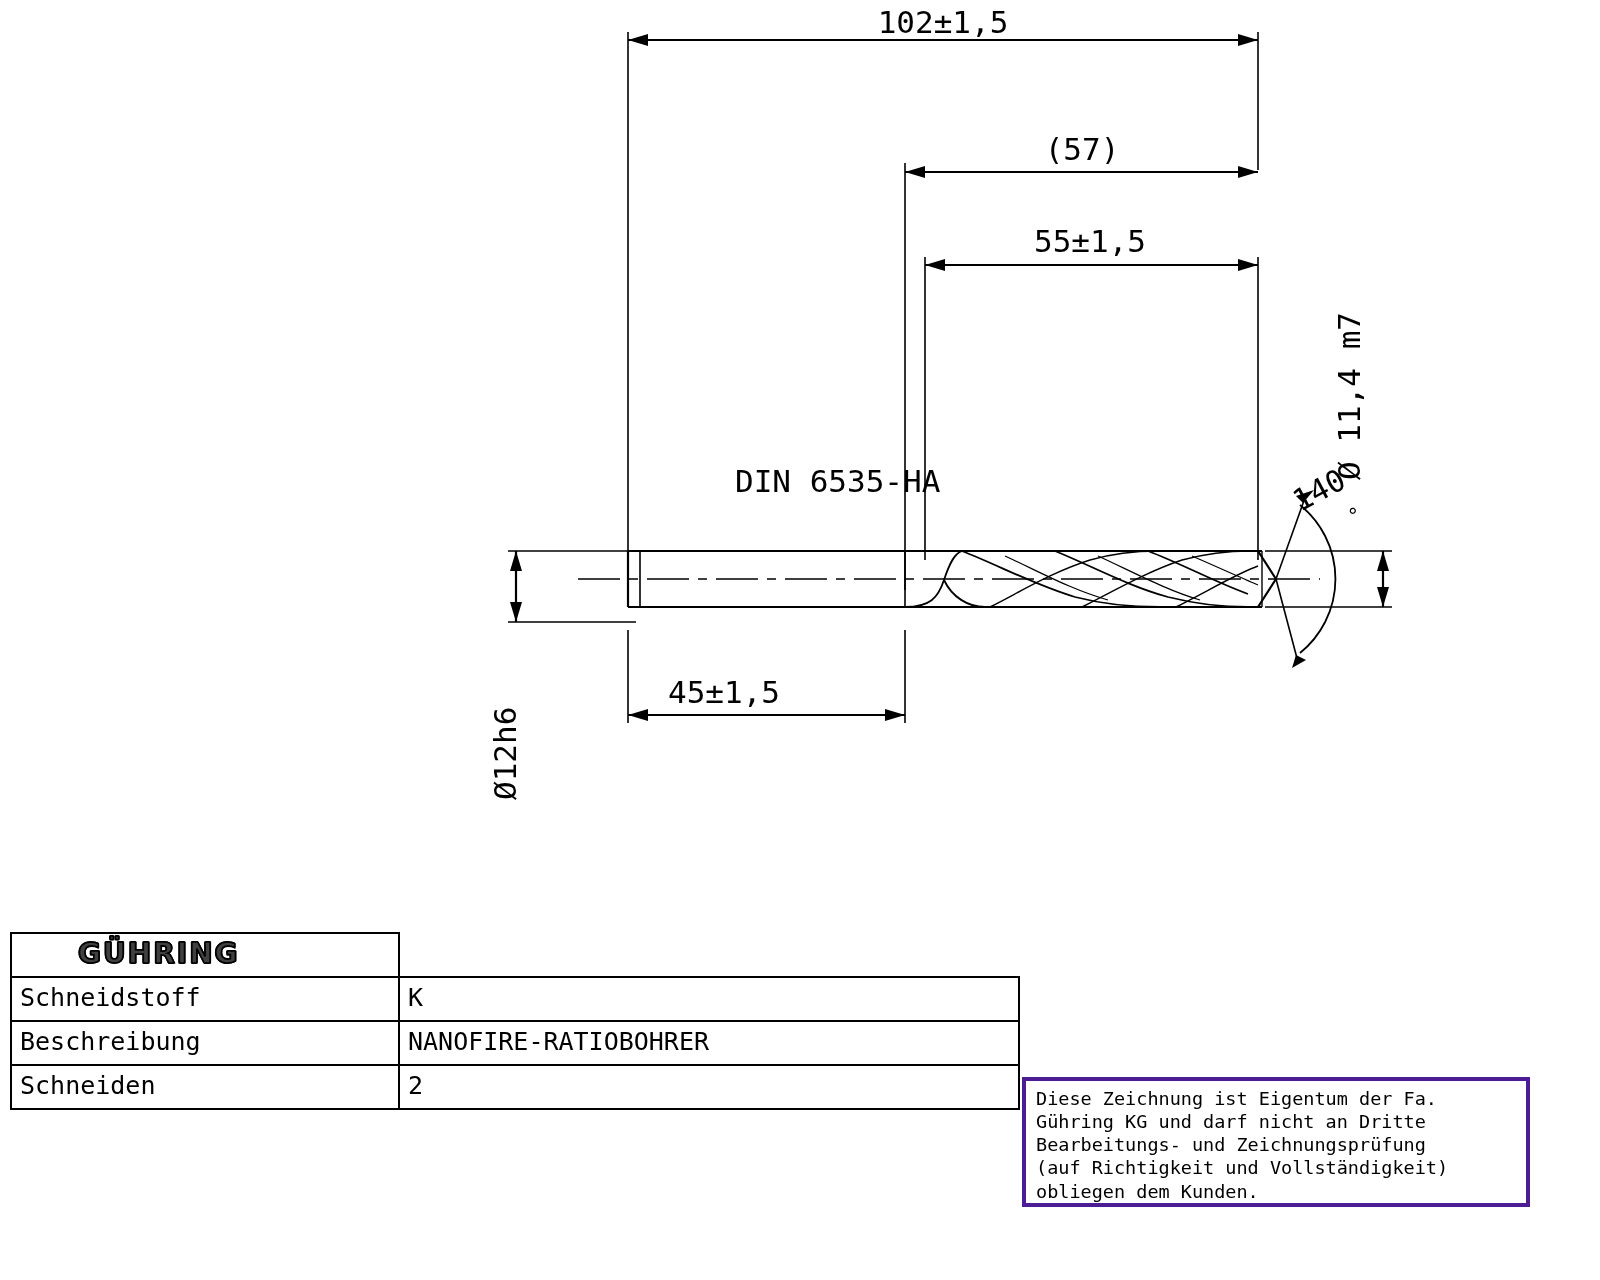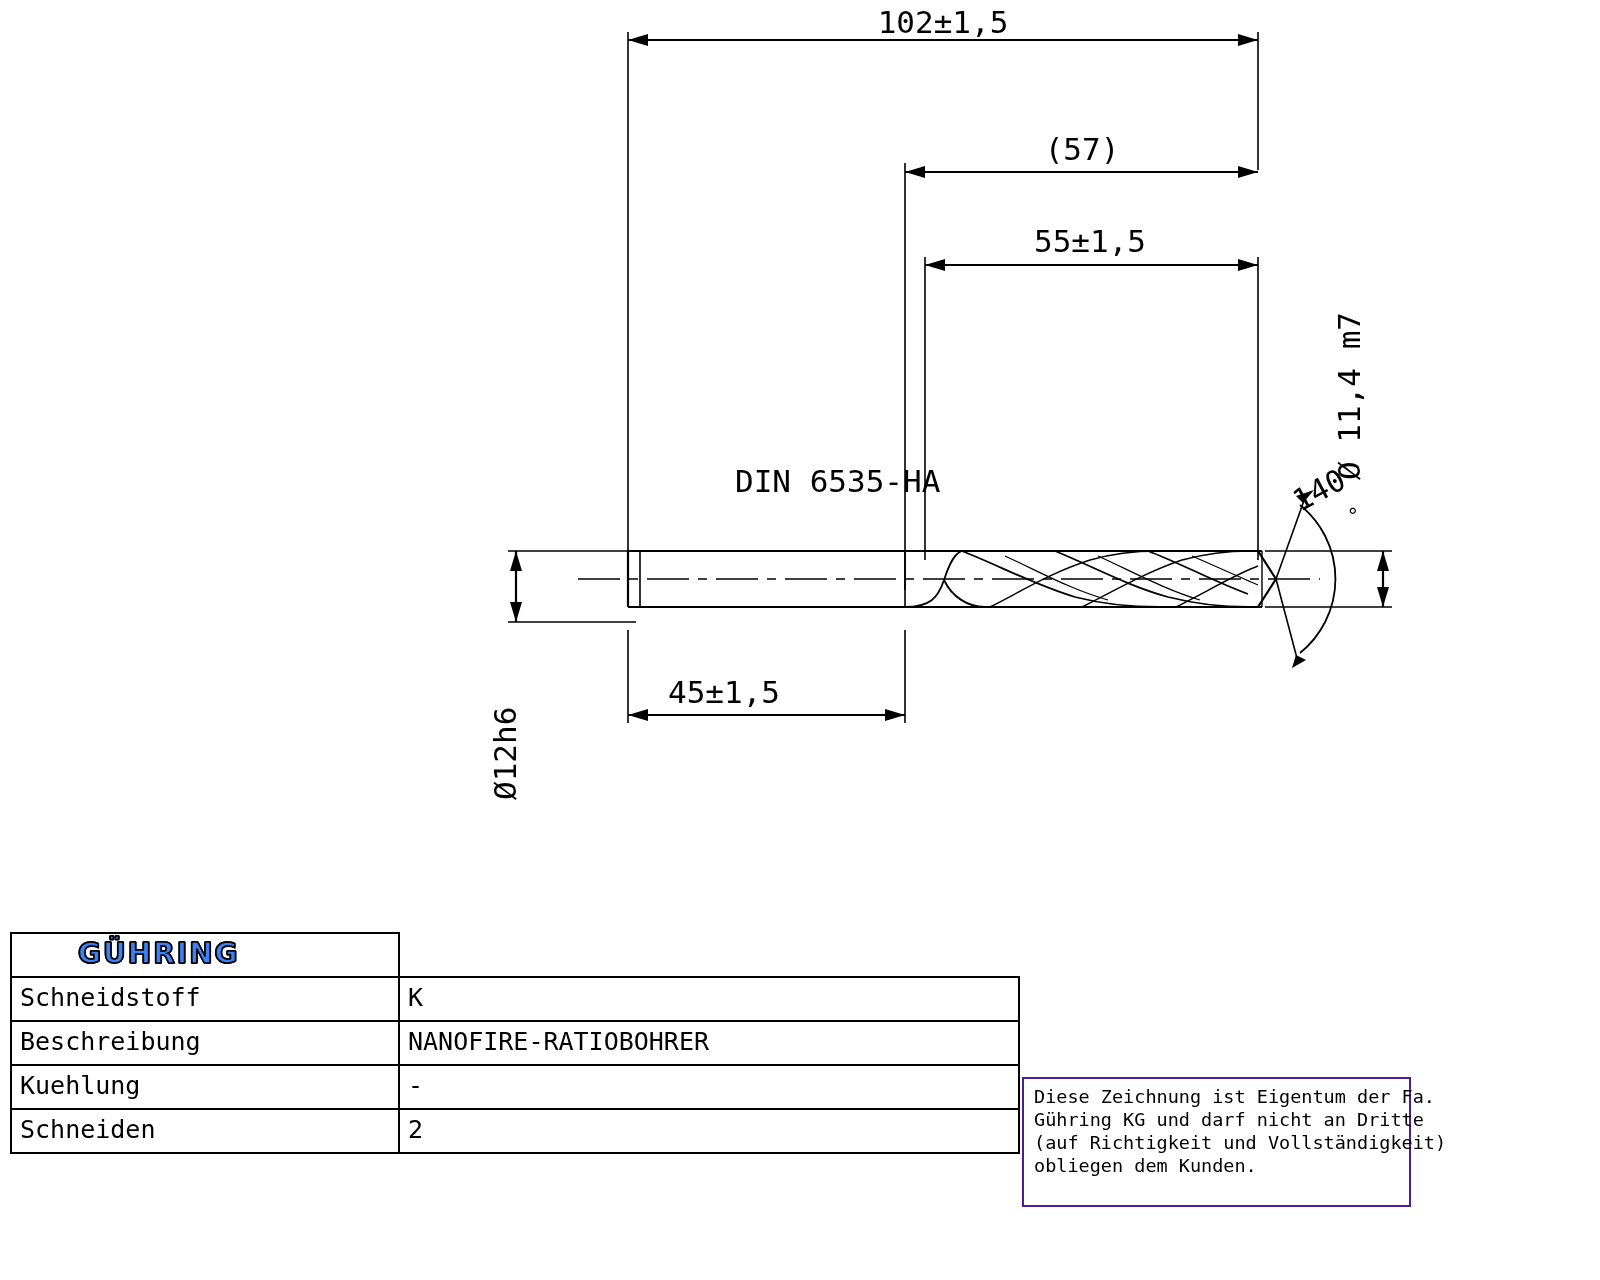--- a/index.html
+++ b/index.html
@@ -43,33 +43,33 @@
     width: 370px;
   }
   #logo-cell {
     height: 42px;
   }
   .logo-text {
     font-family: "DejaVu Sans", sans-serif;
     font-weight: bold;
     font-size: 28px;
     letter-spacing: 2px;
-    color: #3b82f6;
+    color: #404040;
     -webkit-text-stroke: 1.6px #000;
     text-shadow:
       1px 0 0 #000, -1px 0 0 #000, 0 1px 0 #000, 0 -1px 0 #000;
     padding-left: 58px;
   }
   #notebox {
     position: absolute;
     left: 1022px;
     top: 1077px;
-    width: 389px;
+    width: 508px;
     height: 130px;
-    border: 2px solid #4c1d95;
+    border: 4px solid #4c1d95;
     padding: 6px 8px 0 10px;
     box-sizing: border-box;
     font-family: "DejaVu Sans Mono", monospace;
     font-size: 18.5px;
     line-height: 1.25;
   }
   #notebox div { white-space: pre; }
 </style>
 </head>
 <body>
@@ -180,28 +180,25 @@
   </tr>
   <tr>
     <td class="lbl">Schneidstoff</td>
     <td>K</td>
   </tr>
   <tr>
     <td class="lbl">Beschreibung</td>
     <td>NANOFIRE-RATIOBOHRER</td>
   </tr>
   <tr>
-    <td class="lbl">Kuehlung</td>
-    <td>-</td>
-  </tr>
-  <tr>
     <td class="lbl">Schneiden</td>
     <td>2</td>
   </tr>
 </tbody>
   </table>
 
 <div id="notebox">
   <div>Diese Zeichnung ist Eigentum der Fa.</div>
   <div>Gühring KG und darf nicht an Dritte</div>
+  <div>Bearbeitungs- und Zeichnungsprüfung</div>
   <div>(auf Richtigkeit und Vollständigkeit)</div>
   <div>obliegen dem Kunden.</div>
 </div>
 
 </body></html>

